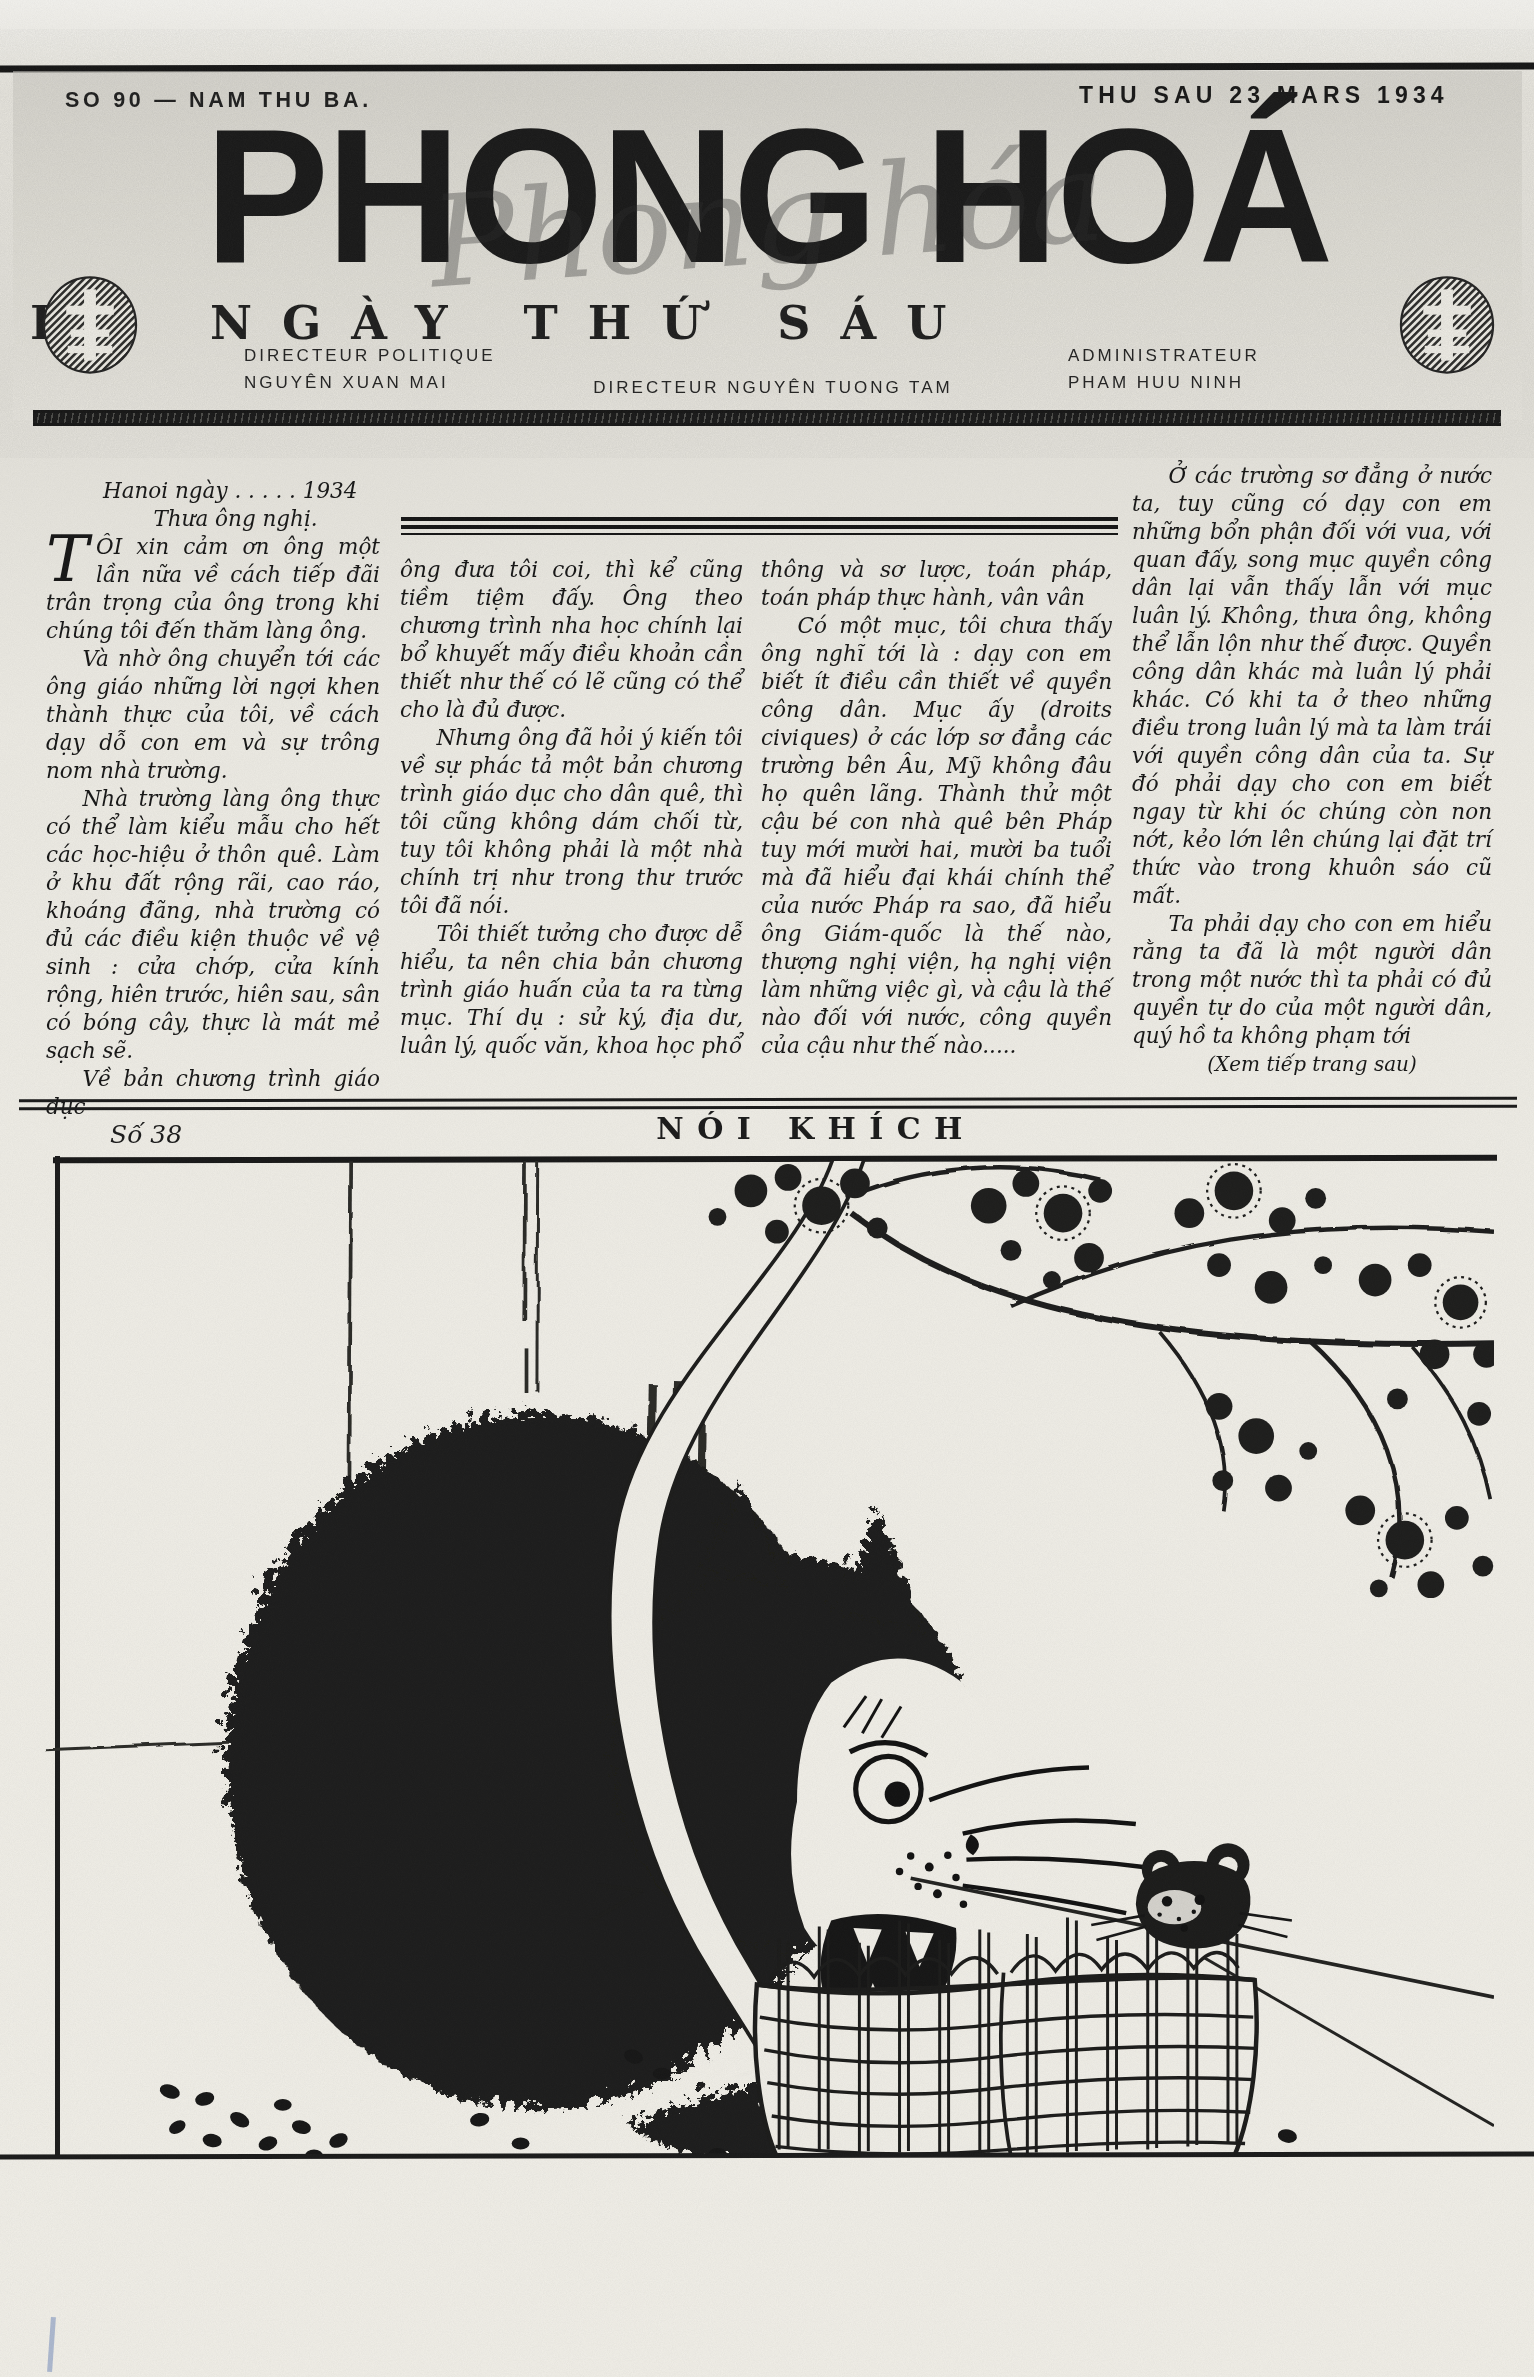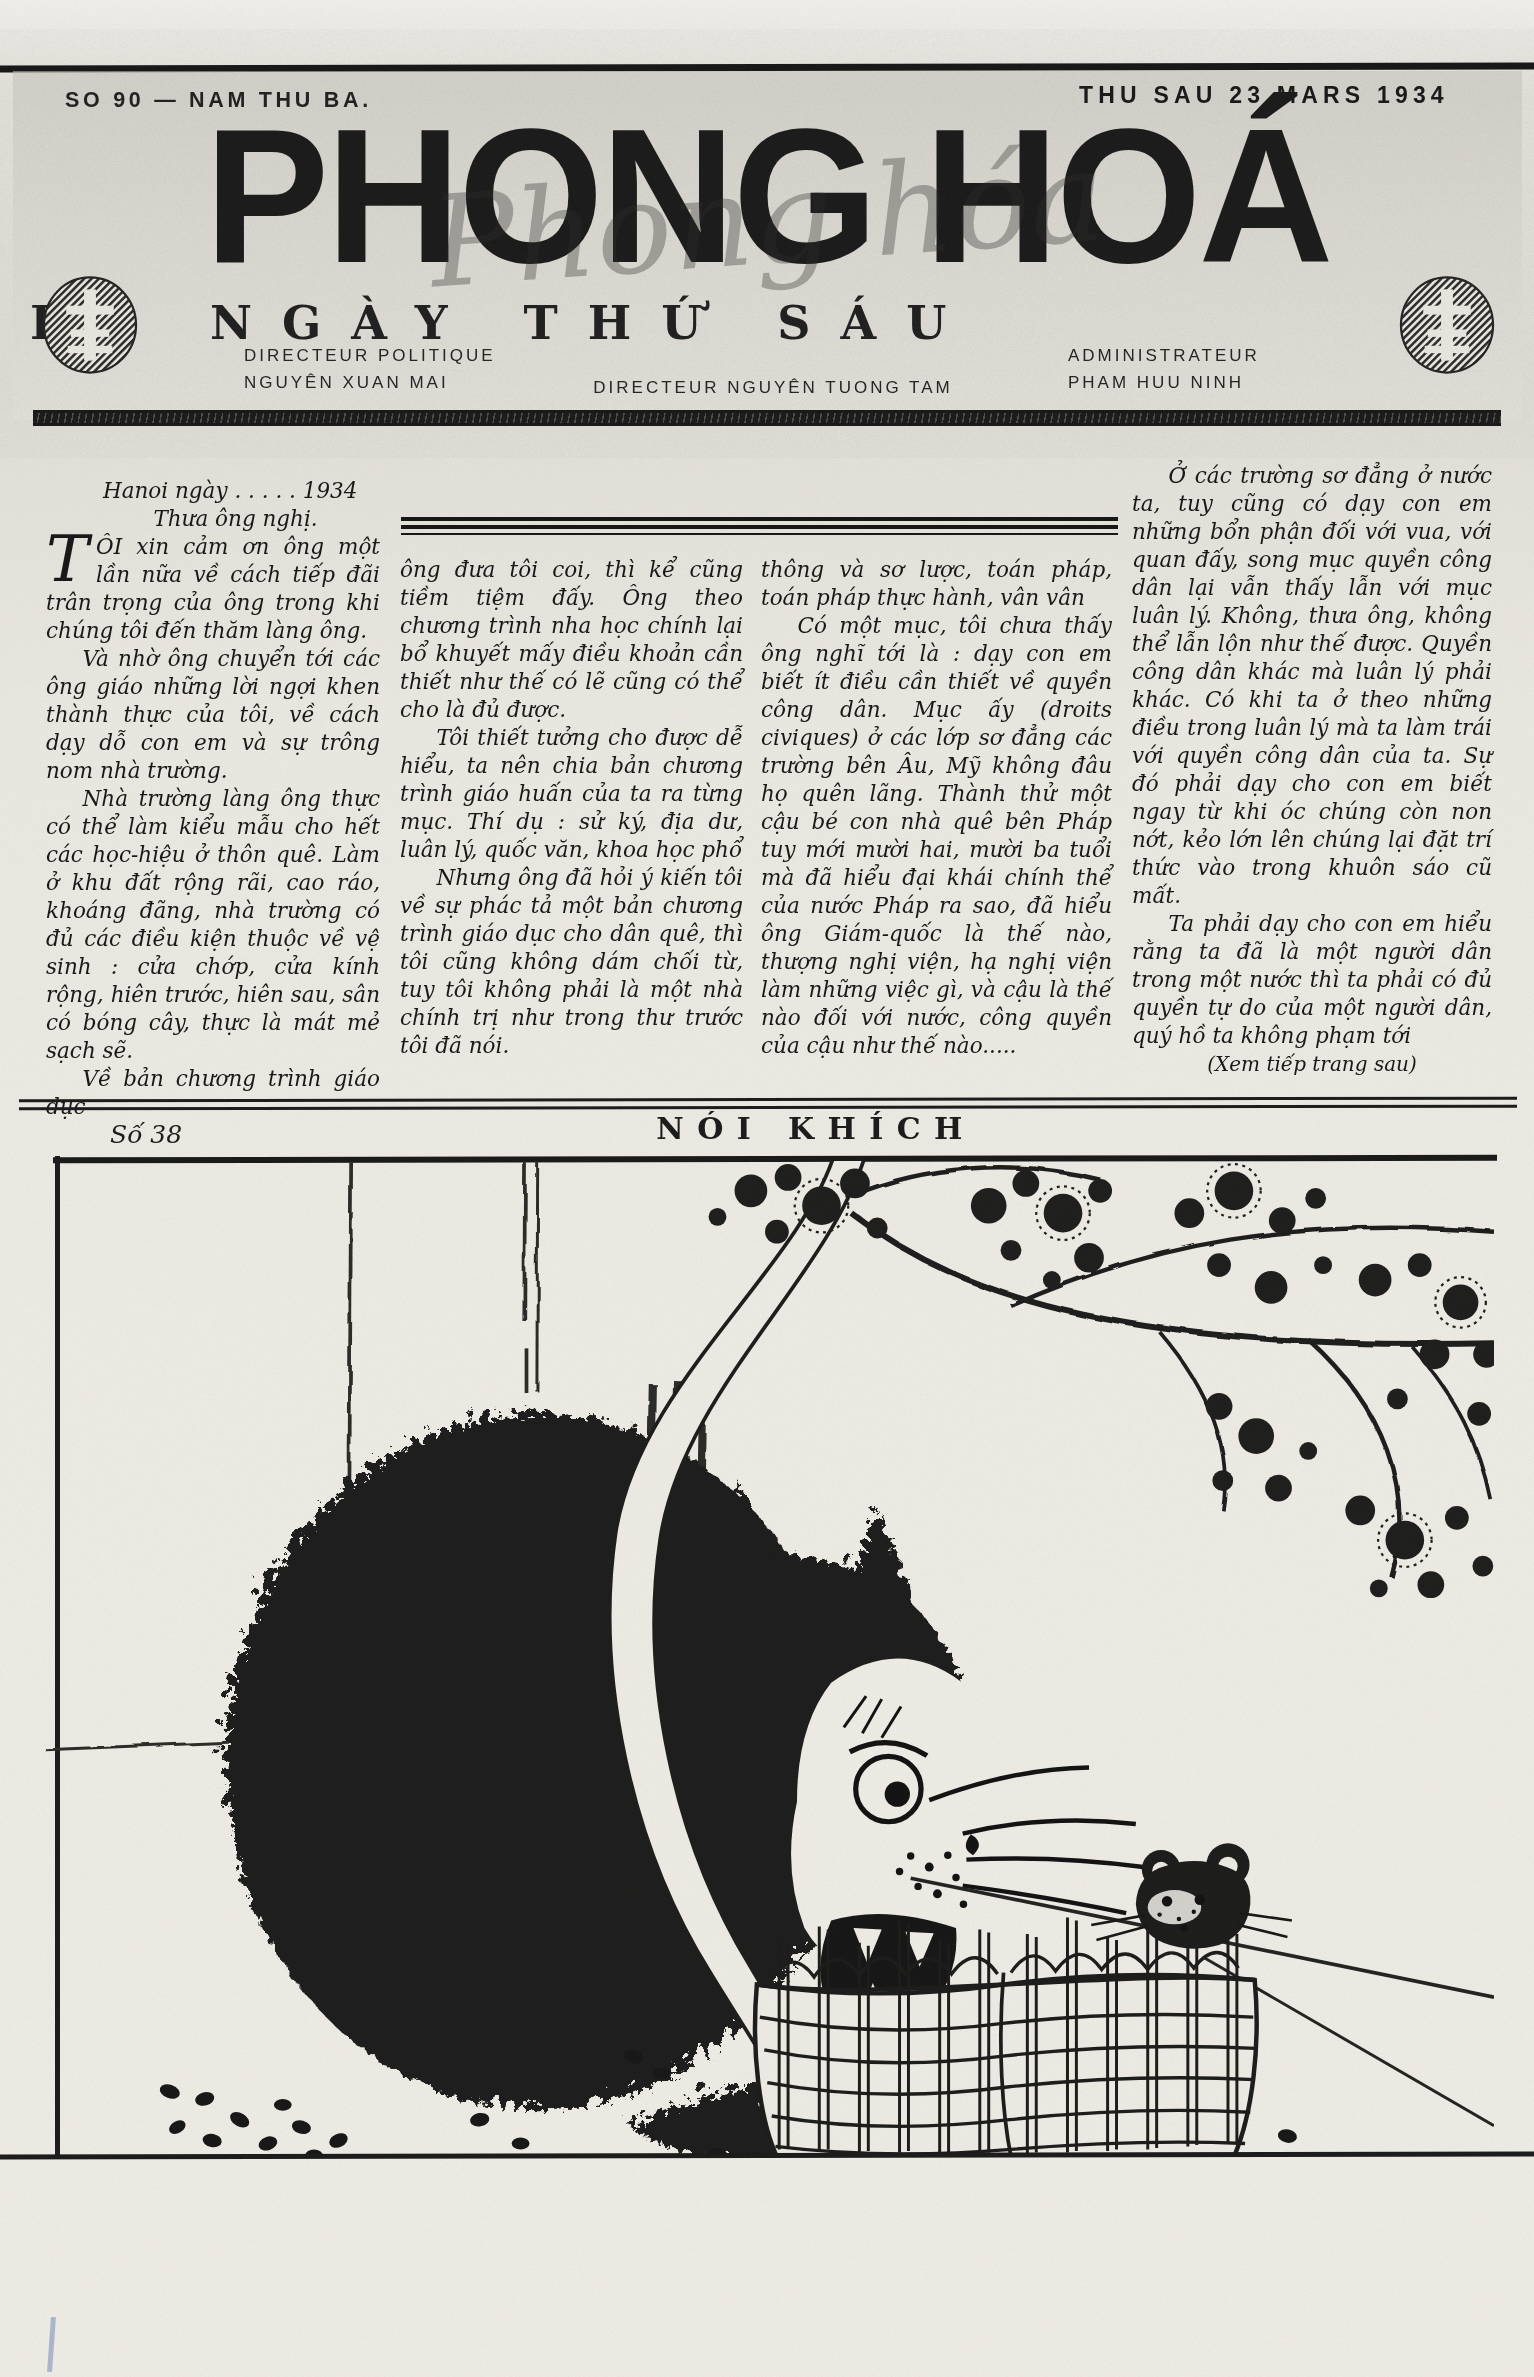--- a/index.html
+++ b/index.html
@@ -128,22 +128,22 @@
     <p class="dateline">Hanoi ngày . . . . . 1934</p>
     <p class="salutation">Thưa ông nghị.</p>
     <p><span class="dropcap">T</span><span>ÔI xin cảm ơn ông một lần nữa về cách tiếp đãi trân trọng của ông trong khi chúng tôi đến thăm làng ông.</span></p>
     <p class="indent">Và nhờ ông chuyển tới các ông giáo những lời ngợi khen thành thực của tôi, về cách dạy dỗ con em và sự trông nom nhà trường.</p>
     <p class="indent">Nhà trường làng ông thực có thể làm kiểu mẫu cho hết các học-hiệu ở thôn quê. Làm ở khu đất rộng rãi, cao ráo, khoáng đãng, nhà trường có đủ các điều kiện thuộc về vệ sinh : cửa chớp, cửa kính rộng, hiên trước, hiên sau, sân có bóng cây, thực là mát mẻ sạch sẽ.</p>
     <p class="indent">Về bản chương trình giáo dục</p>
   </div>
 
   <div class="abs col" id="col2">
     <p>ông đưa tôi coi, thì kể cũng tiềm tiệm đấy. Ông theo chương trình nha học chính lại bổ khuyết mấy điều khoản cần thiết như thế có lẽ cũng có thể cho là đủ được.</p>
+    <p class="indent">Nhưng ông đã hỏi ý kiến tôi về sự phác tả một bản chương trình giáo dục cho dân quê, thì tôi cũng không dám chối từ, tuy tôi không phải là một nhà chính trị như trong thư trước tôi đã nói.</p>
     <p class="indent">Tôi thiết tưởng cho được dễ hiểu, ta nên chia bản chương trình giáo huấn của ta ra từng mục. Thí dụ : sử ký, địa dư, luân lý, quốc văn, khoa học phổ</p>
-    <p class="indent">Nhưng ông đã hỏi ý kiến tôi về sự phác tả một bản chương trình giáo dục cho dân quê, thì tôi cũng không dám chối từ, tuy tôi không phải là một nhà chính trị như trong thư trước tôi đã nói.</p>
   </div>
 
   <div class="abs col" id="col3">
     <p>thông và sơ lược, toán pháp, toán pháp thực hành, vân vân</p>
     <p class="indent">Có một mục, tôi chưa thấy ông nghĩ tới là : dạy con em biết ít điều cần thiết về quyền công dân. Mục ấy (droits civiques) ở các lớp sơ đẳng các trường bên Âu, Mỹ không đâu họ quên lãng. Thành thử một cậu bé con nhà quê bên Pháp tuy mới mười hai, mười ba tuổi mà đã hiểu đại khái chính thể của nước Pháp ra sao, đã hiểu ông Giám-quốc là thế nào, thượng nghị viện, hạ nghị viện làm những việc gì, và cậu là thế nào đối với nước, công quyền của cậu như thế nào.....</p>
   </div>
 
   <div class="abs col" id="col4">
     <p class="indent">Ở các trường sơ đẳng ở nước ta, tuy cũng có dạy con em những bổn phận đối với vua, với quan đấy, song mục quyền công dân lại vẫn thấy lẫn với mục luân lý. Không, thưa ông, không thể lẫn lộn như thế được. Quyền công dân khác mà luân lý phải khác. Có khi ta ở theo những điều trong luân lý mà ta làm trái với quyền công dân của ta. Sự đó phải dạy cho con em biết ngay từ khi óc chúng còn non nớt, kẻo lớn lên chúng lại đặt trí thức vào trong khuôn sáo cũ mất.</p>
     <p class="indent">Ta phải dạy cho con em hiểu rằng ta đã là một người dân trong một nước thì ta phải có đủ quyền tự do của một người dân, quý hồ ta không phạm tới</p>

